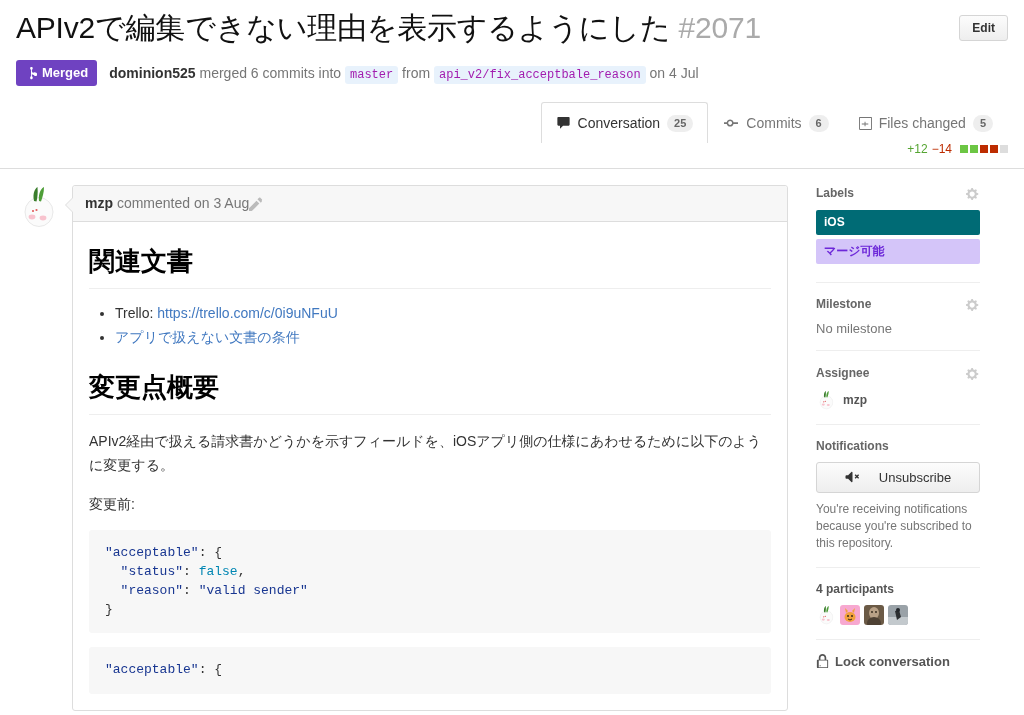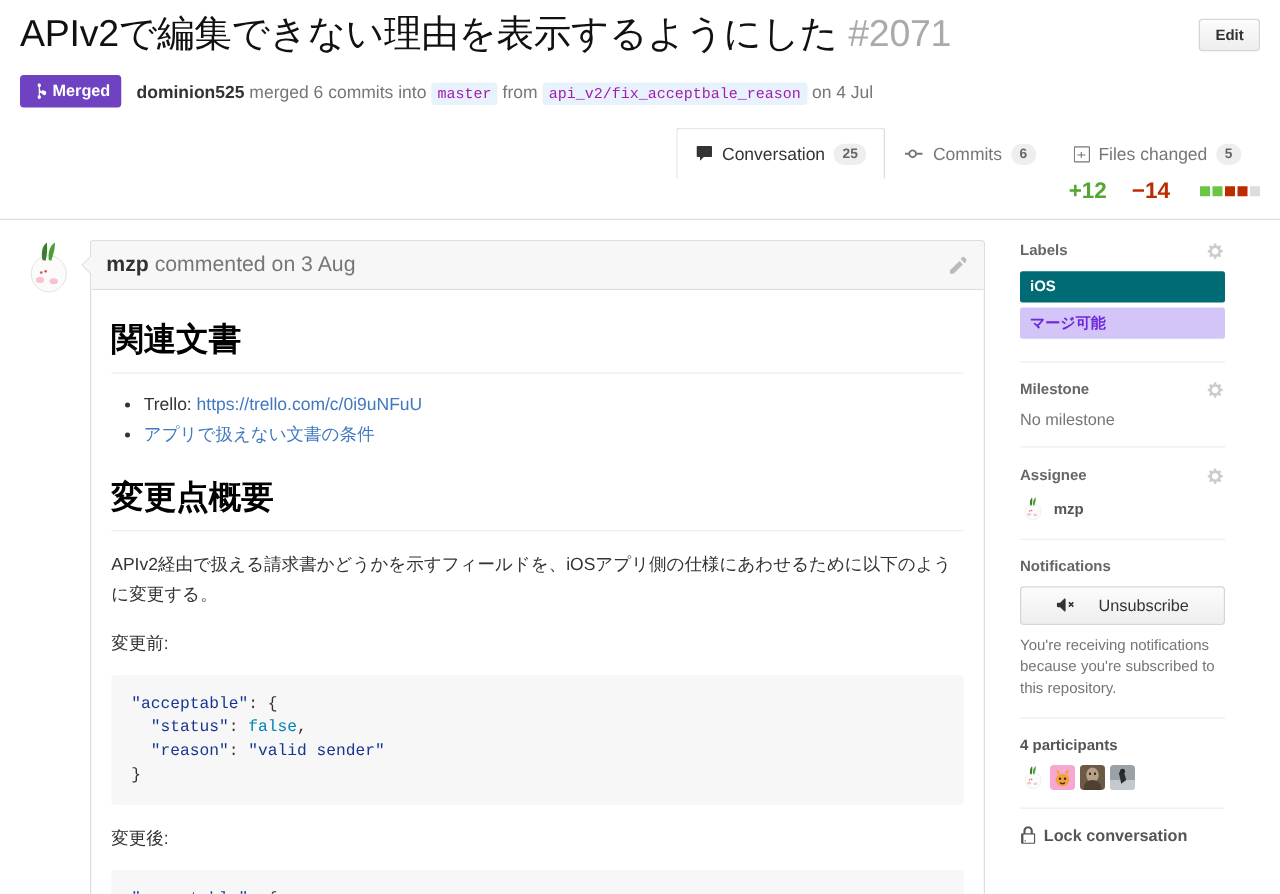--- a/index.html
+++ b/index.html
@@ -60,21 +60,21 @@
   }
   .tab.active {
     color: #333; font-weight: normal;
     background: #fff; border-color: #ddd;
     border-radius: 3px 3px 0 0;
   }
   .tab .counter {
     background: #eee; color: #666; font-size: 11px; font-weight: bold;
     border-radius: 20px; padding: 2px 7px; line-height: 13px;
   }
-  .diffstat { margin-left: auto; display: flex; align-items: center; gap: 20px; padding-bottom: 12px; font-size: 18px; font-weight: bold;}
+  .diffstat { margin-left: auto; display: flex; align-items: center; gap: 4px; padding-bottom: 12px; font-size: 12px; font-weight: normal;}
   .diff-add { color: #55a532; }
   .diff-del { color: #bd2c00; }
   .blocks { display: flex; gap: 2px; margin-left: 4px; }
   .blk { width: 8px; height: 8px; display: inline-block; }
   .blk.a { background: #6cc644; }
   .blk.d { background: #bd2c00; }
   .blk.n { background: #ddd; }
 
   
   .content { display: flex; padding: 16px; gap: 0; }
@@ -98,22 +98,22 @@
     border-right: 8px solid #ddd;
   }
   .comment-box:after {
     content: ""; position: absolute; left: -7px; top: 11px;
     width: 0; height: 0;
     border-top: 8px solid transparent; border-bottom: 8px solid transparent;
     border-right: 8px solid #f7f7f7;
   }
   .comment-head {
     background: #f7f7f7; border-bottom: 1px solid #ddd;
-    padding: 9px 12px; font-size: 17px; color: #767676;
-    display: flex; align-items: center; justify-content: space-between;
+    padding: 9px 12px; font-size: 14px; color: #767676;
+    display: flex; align-items: center; 
     border-radius: 3px 3px 0 0;
   }
   .comment-head b { color: #333; font-weight: bold; }
   .pencil { color: #bbb; cursor: pointer; }
   .comment-body { padding: 15px 16px 16px 16px; font-size: 14px; line-height: 1.6; color: #333; }
 
   .md-h1 {
     font-size: 26px; font-weight: bold; color: #000; margin: 8px 0 0 0;
     padding-bottom: 9px; border-bottom: 1px solid #eee; line-height: 1.3;
   }
@@ -269,21 +269,20 @@
 
             <p class="md-p">APIv2経由で扱える請求書かどうかを示すフィールドを、iOSアプリ側の仕様にあわせるために以下のように変更する。</p>
 
             <p class="md-p">変更前:</p>
 
             <div class="md-pre"><span class="tok-key">"acceptable"</span><span class="tok-punc">: {</span>
 <span class="tok-key">  "status"</span><span class="tok-punc">: </span><span class="tok-bool">false</span><span class="tok-punc">,</span>
 <span class="tok-key">  "reason"</span><span class="tok-punc">: </span><span class="tok-str">"valid sender"</span>
 <span class="tok-punc">}</span></div>
 
-            <p class="md-p">変更後:</p>
 
             <div class="md-pre"><span class="tok-key">"acceptable"</span><span class="tok-punc">: {</span></div>
           </div>
         </div>
       </div>
     </div>
 
     <div class="side-col">
 
       <div class="side-sec">

